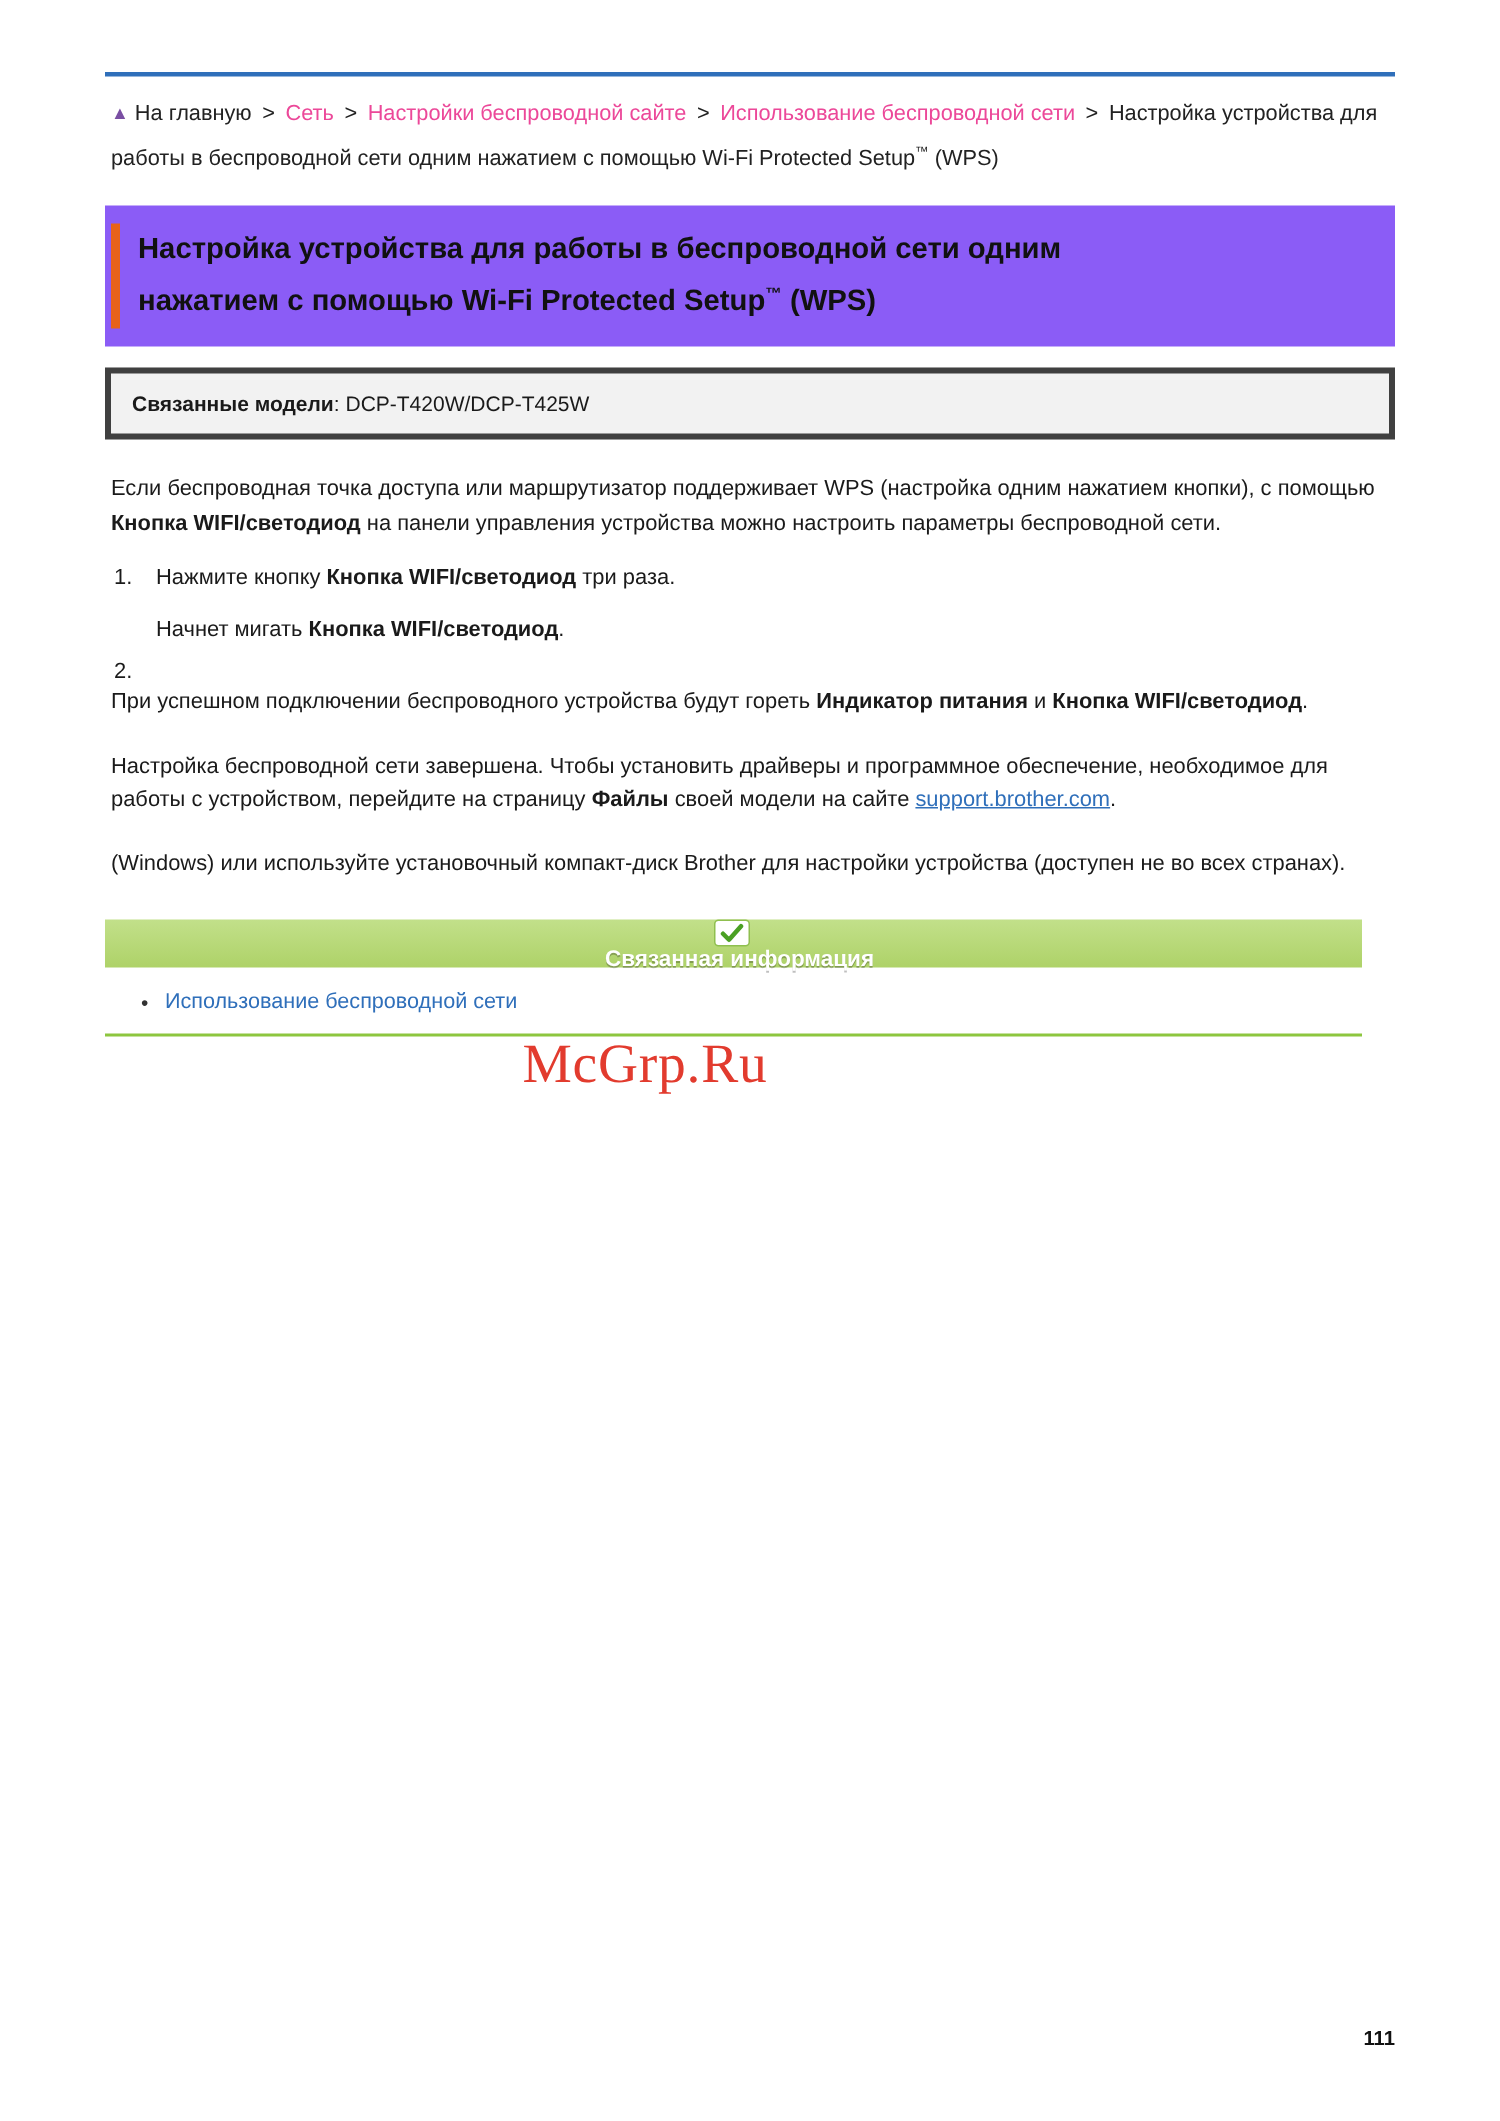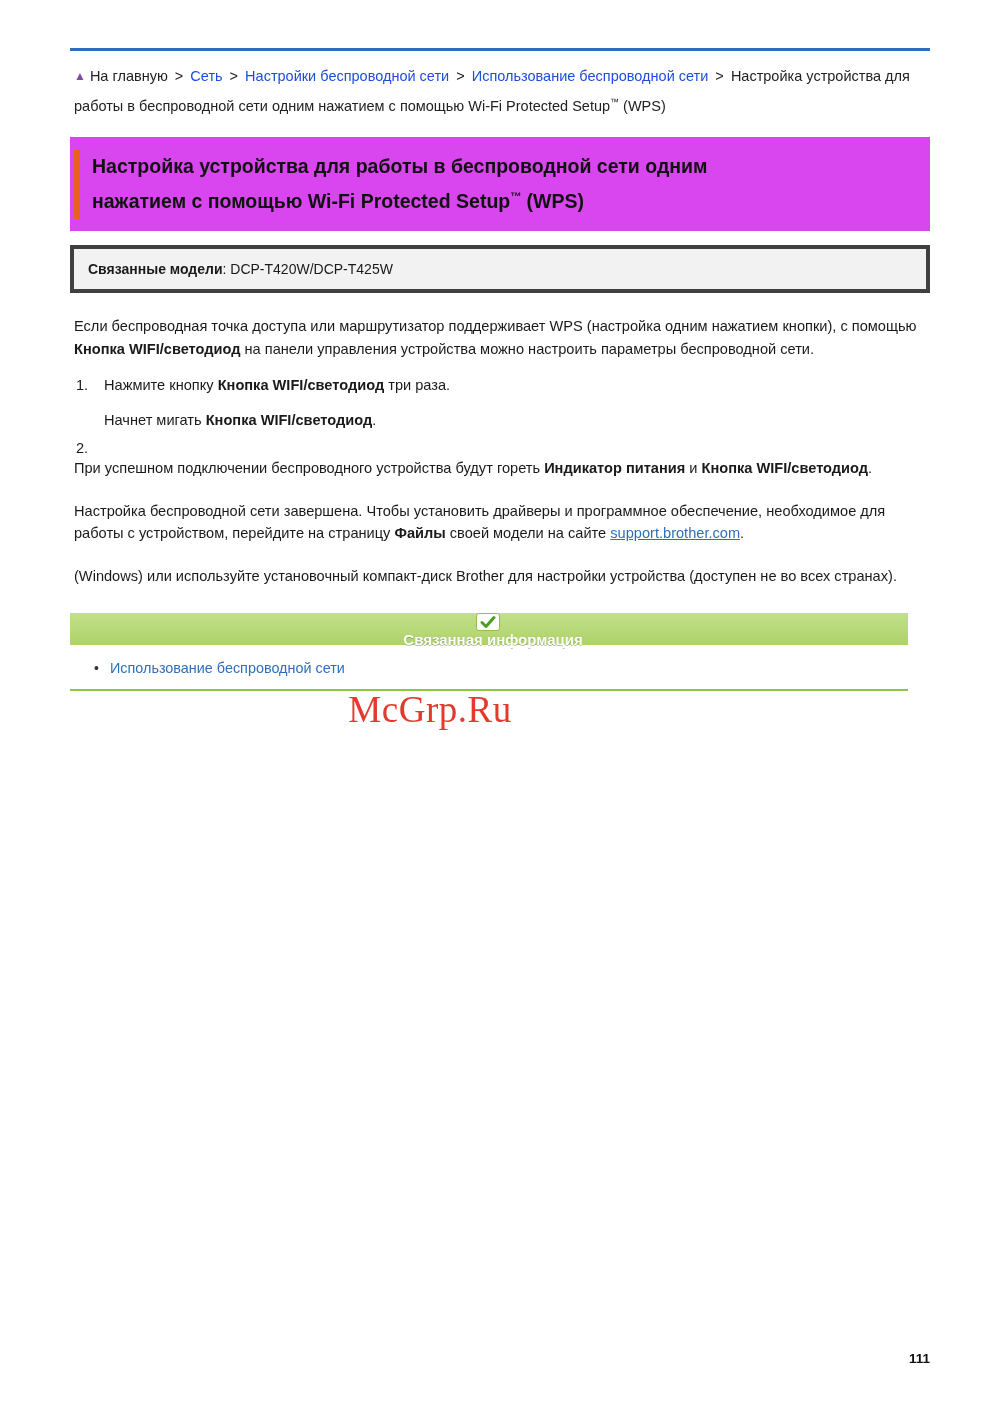--- a/index.html
+++ b/index.html
@@ -43,39 +43,39 @@
     padding: 0 2px 0 4px;
   }
   .breadcrumb .home-icon {
     color: #7a4fa3;
     font-size: 12px;
     margin-right: 4px;
     position: relative;
     top: -1px;
   }
   .breadcrumb a {
-    color: #1d4ed8;
+    color: #ec4899;
     text-decoration: none;
   }
   .breadcrumb .sep {
     color: #222;
     padding: 0 3px;
   }
   .breadcrumb .cur {
     color: #222;
   }
   .breadcrumb sup {
     font-size: 9px;
     vertical-align: super;
   }
 
   
   .title-band {
     margin-top: 18px;
-    background: #d946ef;
+    background: #8b5cf6;
     padding: 14px 18px 16px 22px;
     position: relative;
     min-height: 56px;
     box-sizing: border-box;
   }
   .title-band .bar {
     position: absolute;
     left: 4px;
     top: 12px;
     bottom: 12px;
@@ -232,21 +232,21 @@
 </head>
 <body>
 
 <div class="page">
 
   <div class="top-rule"></div>
 
   <div class="content">
 
     <div class="breadcrumb">
-      <span class="home-icon">▲</span><span>На главную</span><span class="sep"> &gt; </span><a class="" href="#">Сеть</a><span class="sep"> &gt; </span><a href="#">Настройки беспроводной сети</a><span class="sep"> &gt; </span><a href="#">Использование беспроводной сети</a><span class="sep"> &gt; </span><span class="cur">Настройка</span>
+      <span class="home-icon">▲</span><span>На главную</span><span class="sep"> &gt; </span><a class="" href="#">Сеть</a><span class="sep"> &gt; </span><a href="#">Настройки беспроводной сайте</a><span class="sep"> &gt; </span><a href="#">Использование беспроводной сети</a><span class="sep"> &gt; </span><span class="cur">Настройка</span>
       <span class="cur">устройства для работы в беспроводной сети одним нажатием с помощью Wi-Fi Protected Setup</span><sup>™</sup><span class="cur"> (WPS)</span>
     </div>
 
     <div class="title-band">
       <div class="bar"></div>
       <h1>
         <span>Настройка устройства для работы в беспроводной сети одним</span><br>
         <span>нажатием с помощью Wi-Fi Protected Setup</span><sup>™</sup><span> (WPS)</span>
       </h1>
     </div>

